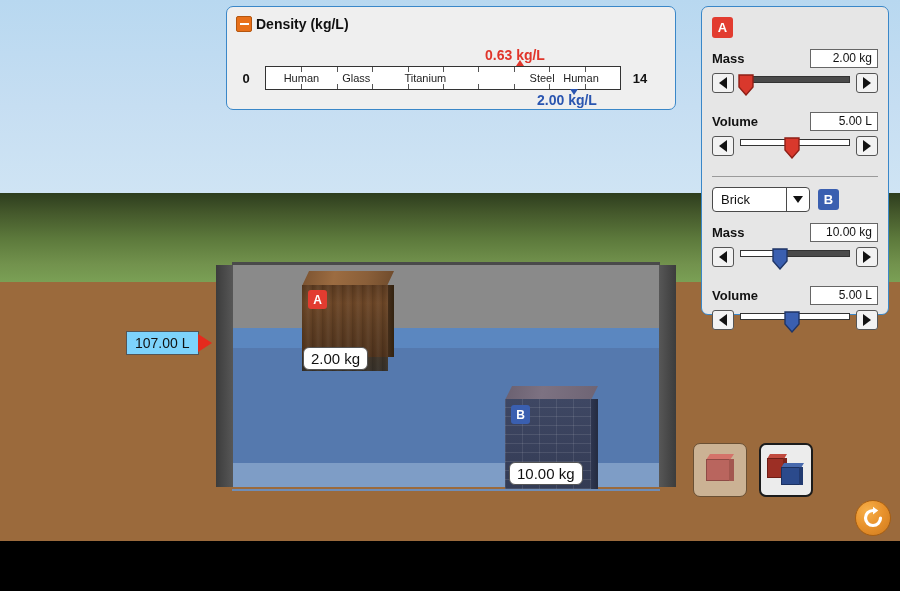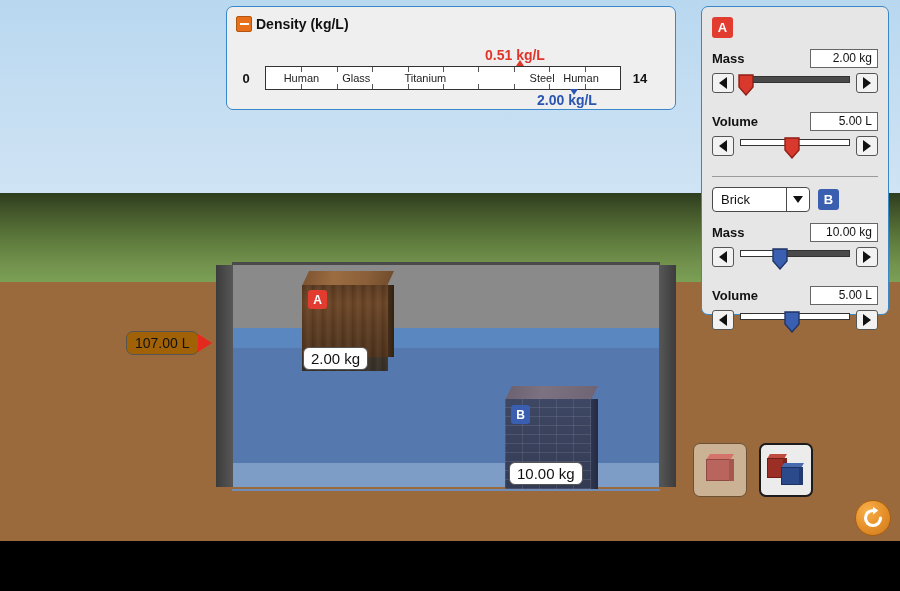--- a/index.html
+++ b/index.html
@@ -247,23 +247,23 @@
     position: absolute; left: 16px; bottom: 6px; width: 428px; height: 2px;
     background: #6f8db6;
   }
 
   
   #volume-readout {
     position: absolute; left: 126px; top: 331px;
     display: flex; align-items: center;
   }
   .readout-box {
-    background: #a16207;
+    background: #7dd3fc;
     border: 1px solid #555;
-    border-radius: 7px;
+    border-radius: 0;
     padding: 3px 8px;
     font-size: 14px; color: #111;
   }
   .readout-pointer {
     width: 0; height: 0;
     border-top: 9px solid transparent;
     border-bottom: 9px solid transparent;
     border-left: 14px solid #e52a1d;
     margin-left: -1px;
   }
@@ -408,21 +408,21 @@
   </div>
 
   <div id="density-panel">
     <div class="dp-header">
       <div class="minimize-btn">
           <span></span>
         </div>
       <div class="dp-title">Density (kg/L)</div>
     </div>
 
-    <div class="marker-label" id="marker-a-label">0.51 kg/L</div>
+    <div class="marker-label" id="marker-a-label">0.63 kg/L</div>
     <div class="marker-arrow" id="marker-a-arrow"></div>
 
     <div class="dp-scale-row">
       <div class="scale-end">0</div>
       <div id="scale-bar">
           <div class="tick top" style="left: 10%;"></div>
           <div class="tick bot" style="left: 10%;"></div>
           <div class="tick top" style="left: 20%;"></div>
           <div class="tick bot" style="left: 20%;"></div>
           <div class="tick top" style="left: 30%;"></div>

